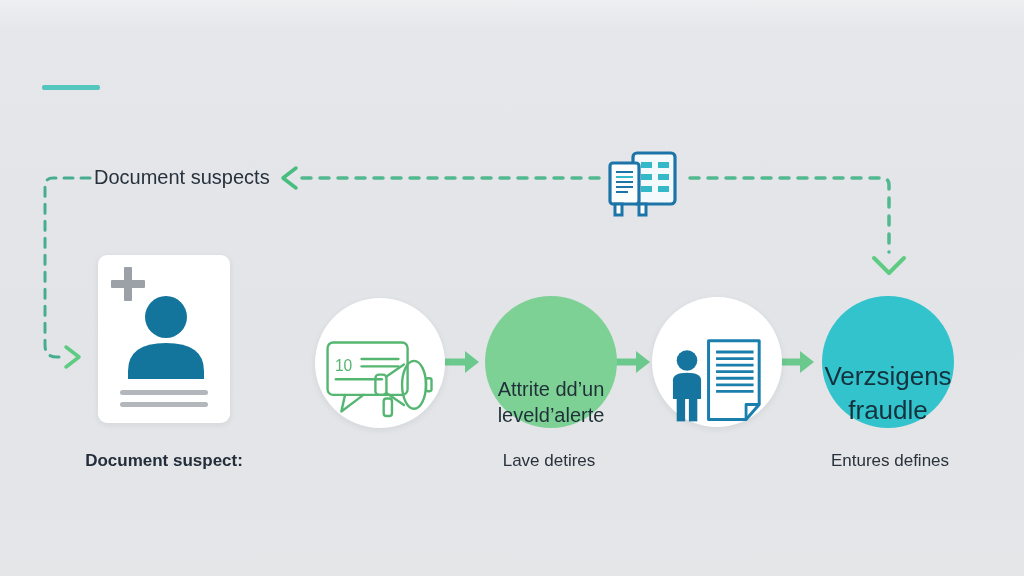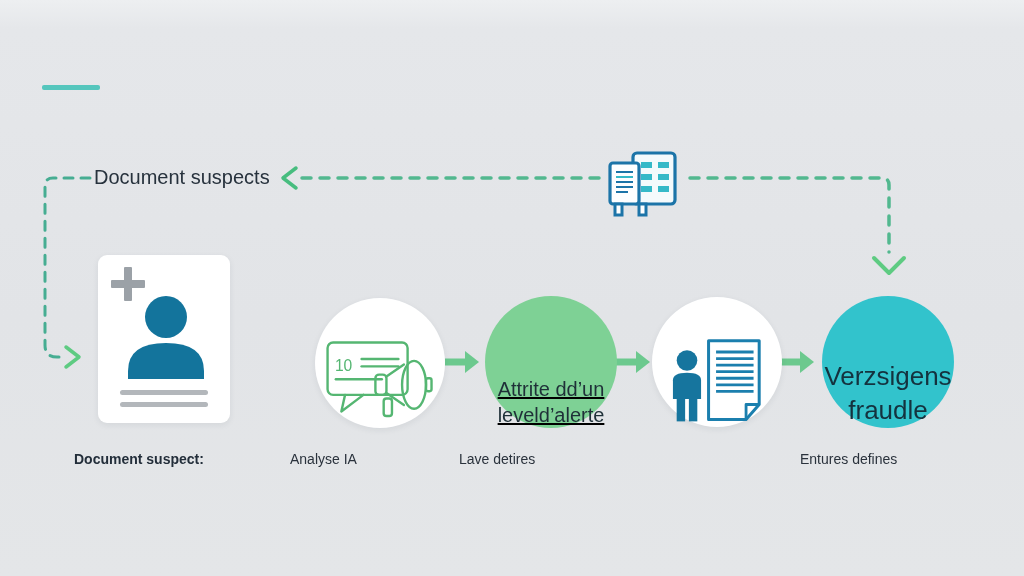--- a/index.html
+++ b/index.html
@@ -57,21 +57,21 @@
   }
   .circle.green { background: #7ed195; }
   .circle.teal  { background: #32c3cc; }
   .circle-text {
     font-size: 20px; line-height: 1.3; color: #1f3038;
     white-space: nowrap;
   }
   .circle.teal .circle-text { font-size: 26px; color: #14323e; }
   .step-label {
     position: absolute; top: 451px; width: 180px;
-    font-size: 14px; color: #2a323c;
+    text-align: center; font-size: 17px; color: #2a323c;
     white-space: nowrap;
   }
   .step-label.bold { font-weight: 700; color: #232e3a; }
   .footer-caption {
     position: absolute; left: 42px; top: 527px;
     font-size: 22px; color: #939ba4; letter-spacing: 0.2px;
     white-space: nowrap;
   }
 </style>
 </head>
@@ -159,21 +159,21 @@
         <path d="M 67 44 L 86 31"></path>
         <path d="M 67 62 L 86 75"></path>
         <ellipse cx="97" cy="53" rx="13" ry="26"></ellipse>
         <rect x="64" y="68" width="9" height="19" rx="3"></rect>
         <rect x="110" y="46" width="6" height="14" rx="2"></rect>
       </g>
       <text x="11" y="38" font-size="17" fill="#55b672" font-family="Liberation Sans, sans-serif">10</text>
     </svg>
   </div>
 
-  <div class="circle green" style="left:485px; top:296px; width:132px; height:132px;text-decoration:underline;">
+  <div class="circle green" style="left:485px; top:296px; width:132px; height:132px;">
     <span class="circle-text">Attrite dd’un</span>
     <span class="circle-text">leveld’alerte</span>
   </div>
 
   <div class="circle white" style="left:652px; top:297px; width:130px; height:130px;">
     <svg viewBox="0 0 110 96" width="104" height="90">
 
       <path d="M 46 4 L 100 4 L 100 72 L 86 88 L 46 88 Z" fill="#ffffff" stroke="#1b7fae" stroke-width="3.2" stroke-linejoin="round"></path>
       <path d="M 100 72 L 86 72 L 86 88" fill="none" stroke="#1b7fae" stroke-width="3" stroke-linejoin="round"></path>
       <g stroke="#1b7fae" stroke-width="3">
@@ -192,18 +192,17 @@
       <rect x="25" y="64" width="9" height="26" fill="#16759e"></rect>
     </svg>
   </div>
 
   <div class="circle teal" style="left:822px; top:296px; width:132px; height:132px;">
     <span class="circle-text">Verzsigens</span>
     <span class="circle-text">fraudle</span>
   </div>
 
   <div class="step-label bold" style="left:74px;">Document suspect:</div>
-  <div class="step-label" style="left:290px;">Analyse IA</div>
   <div class="step-label" style="left:459px;">Lave detires</div>
   <div class="step-label" style="left:800px;">Entures defines</div>
 
 
 </div>
 
 </body></html>

